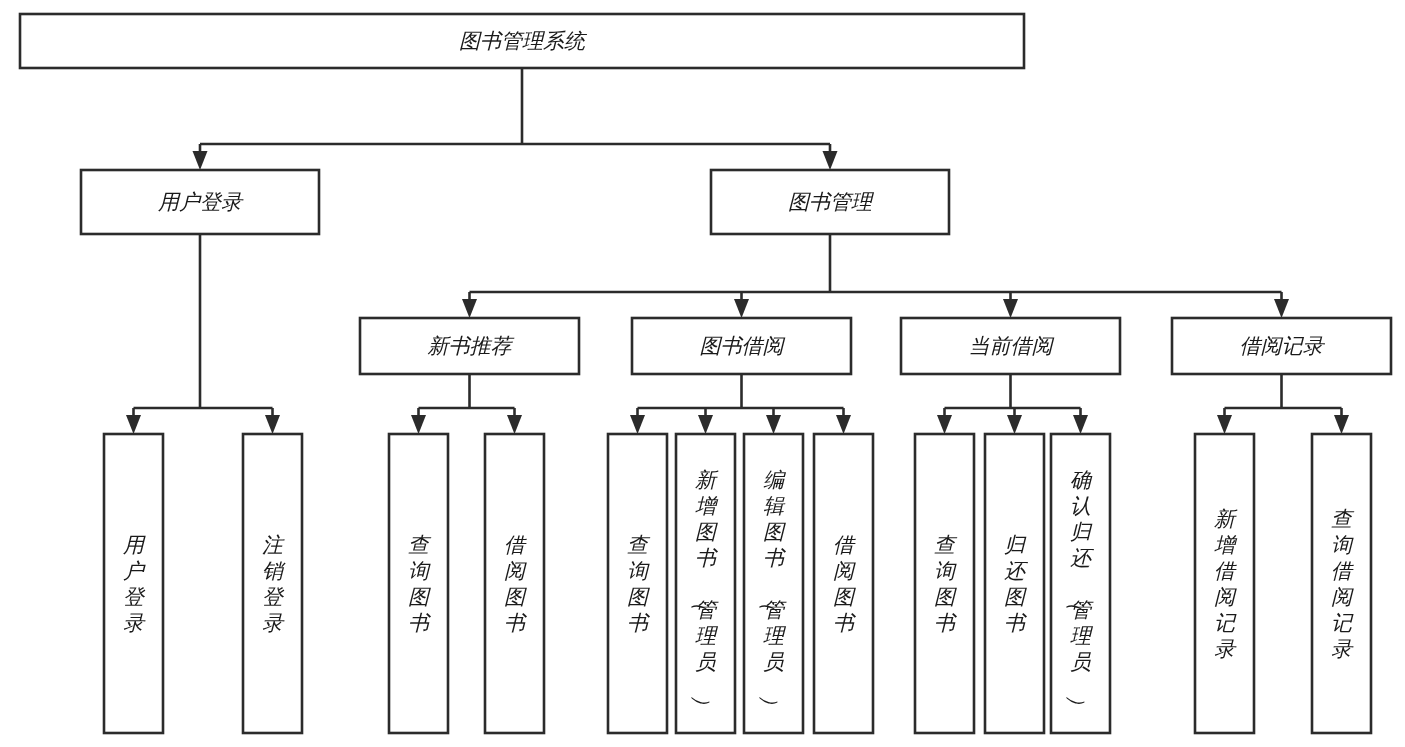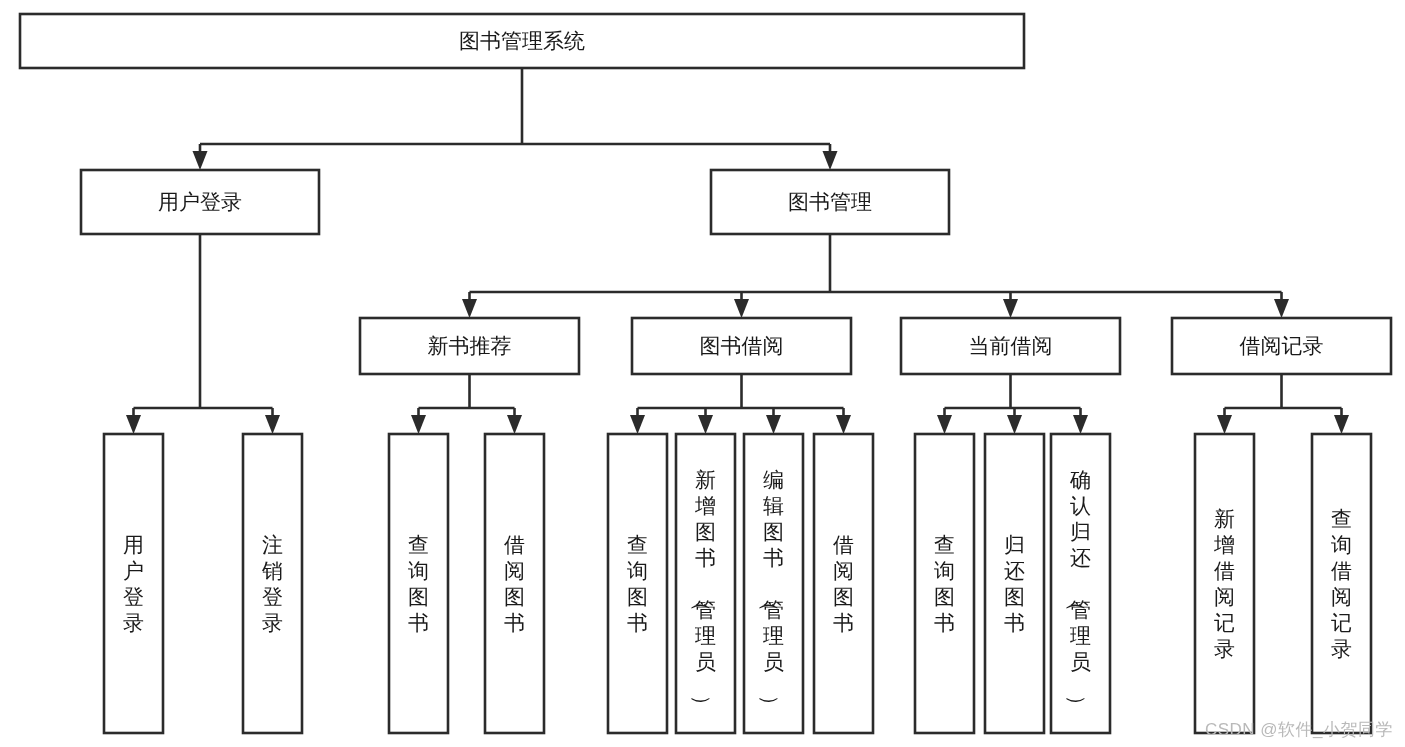--- a/index.html
+++ b/index.html
@@ -11,20 +11,21 @@
     width: 1405px;
     height: 747px;
     font-family: "Liberation Sans", "DejaVu Sans", sans-serif;
     overflow: hidden;
     position: relative;
   }
   #diagram-root {
     position: relative;
     width: 1405px;
     height: 747px;
+    font-style: italic;
   }
   svg.tree-canvas {
     position: absolute;
     left: 0;
     top: 0;
     width: 1405px;
     height: 747px;
     display: block;
   }
   .node-box {
@@ -216,14 +217,13 @@
         <g>
           <rect x="1195" y="434" width="59" height="299" rx="0" class="node-box"></rect>
           <text x="1224.5" y="0" class="node-label-vertical"><tspan x="1224.5" y="525.78">新</tspan><tspan x="1224.5" y="551.78">增</tspan><tspan x="1224.5" y="577.78">借</tspan><tspan x="1224.5" y="603.78">阅</tspan><tspan x="1224.5" y="629.78">记</tspan><tspan x="1224.5" y="655.78">录</tspan></text>
         </g>
         <g>
           <rect x="1312" y="434" width="59" height="299" rx="0" class="node-box"></rect>
           <text x="1341.5" y="0" class="node-label-vertical"><tspan x="1341.5" y="525.78">查</tspan><tspan x="1341.5" y="551.78">询</tspan><tspan x="1341.5" y="577.78">借</tspan><tspan x="1341.5" y="603.78">阅</tspan><tspan x="1341.5" y="629.78">记</tspan><tspan x="1341.5" y="655.78">录</tspan></text>
         </g>
       </g>
   </svg>
-  <div class="watermark">CSDN @软件_小贺同学</div>
 </div>
 
 </body></html>

